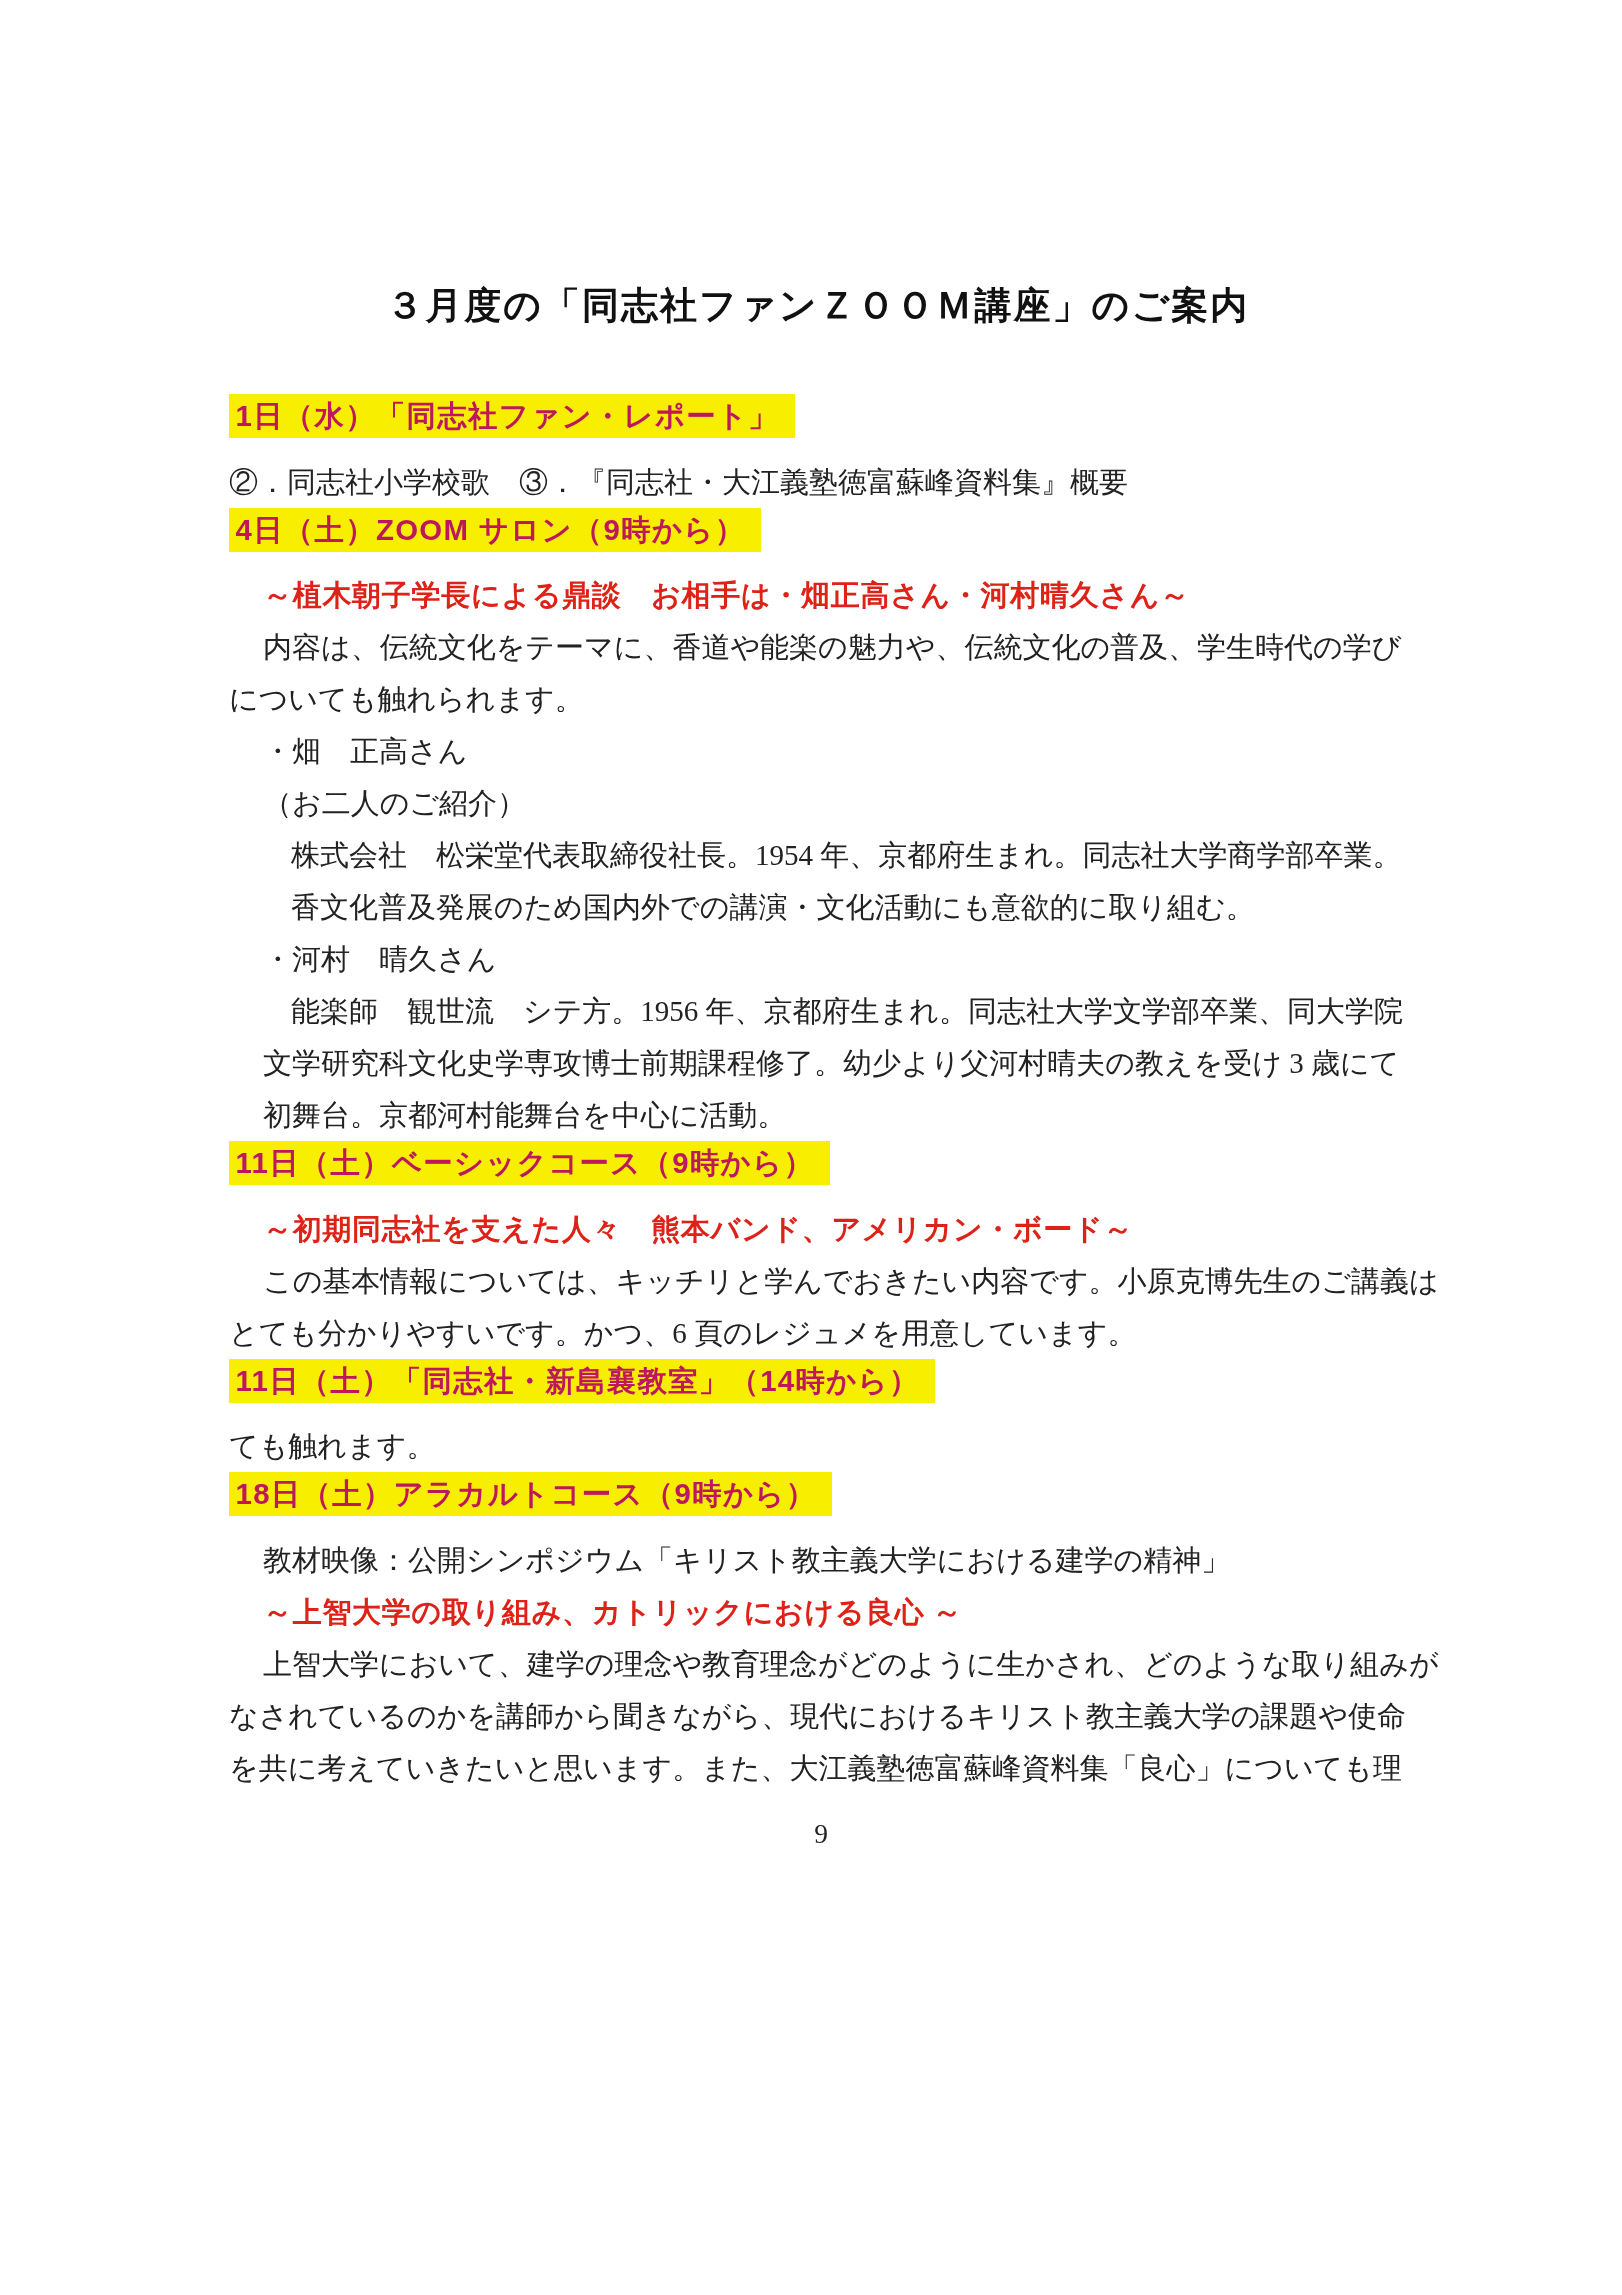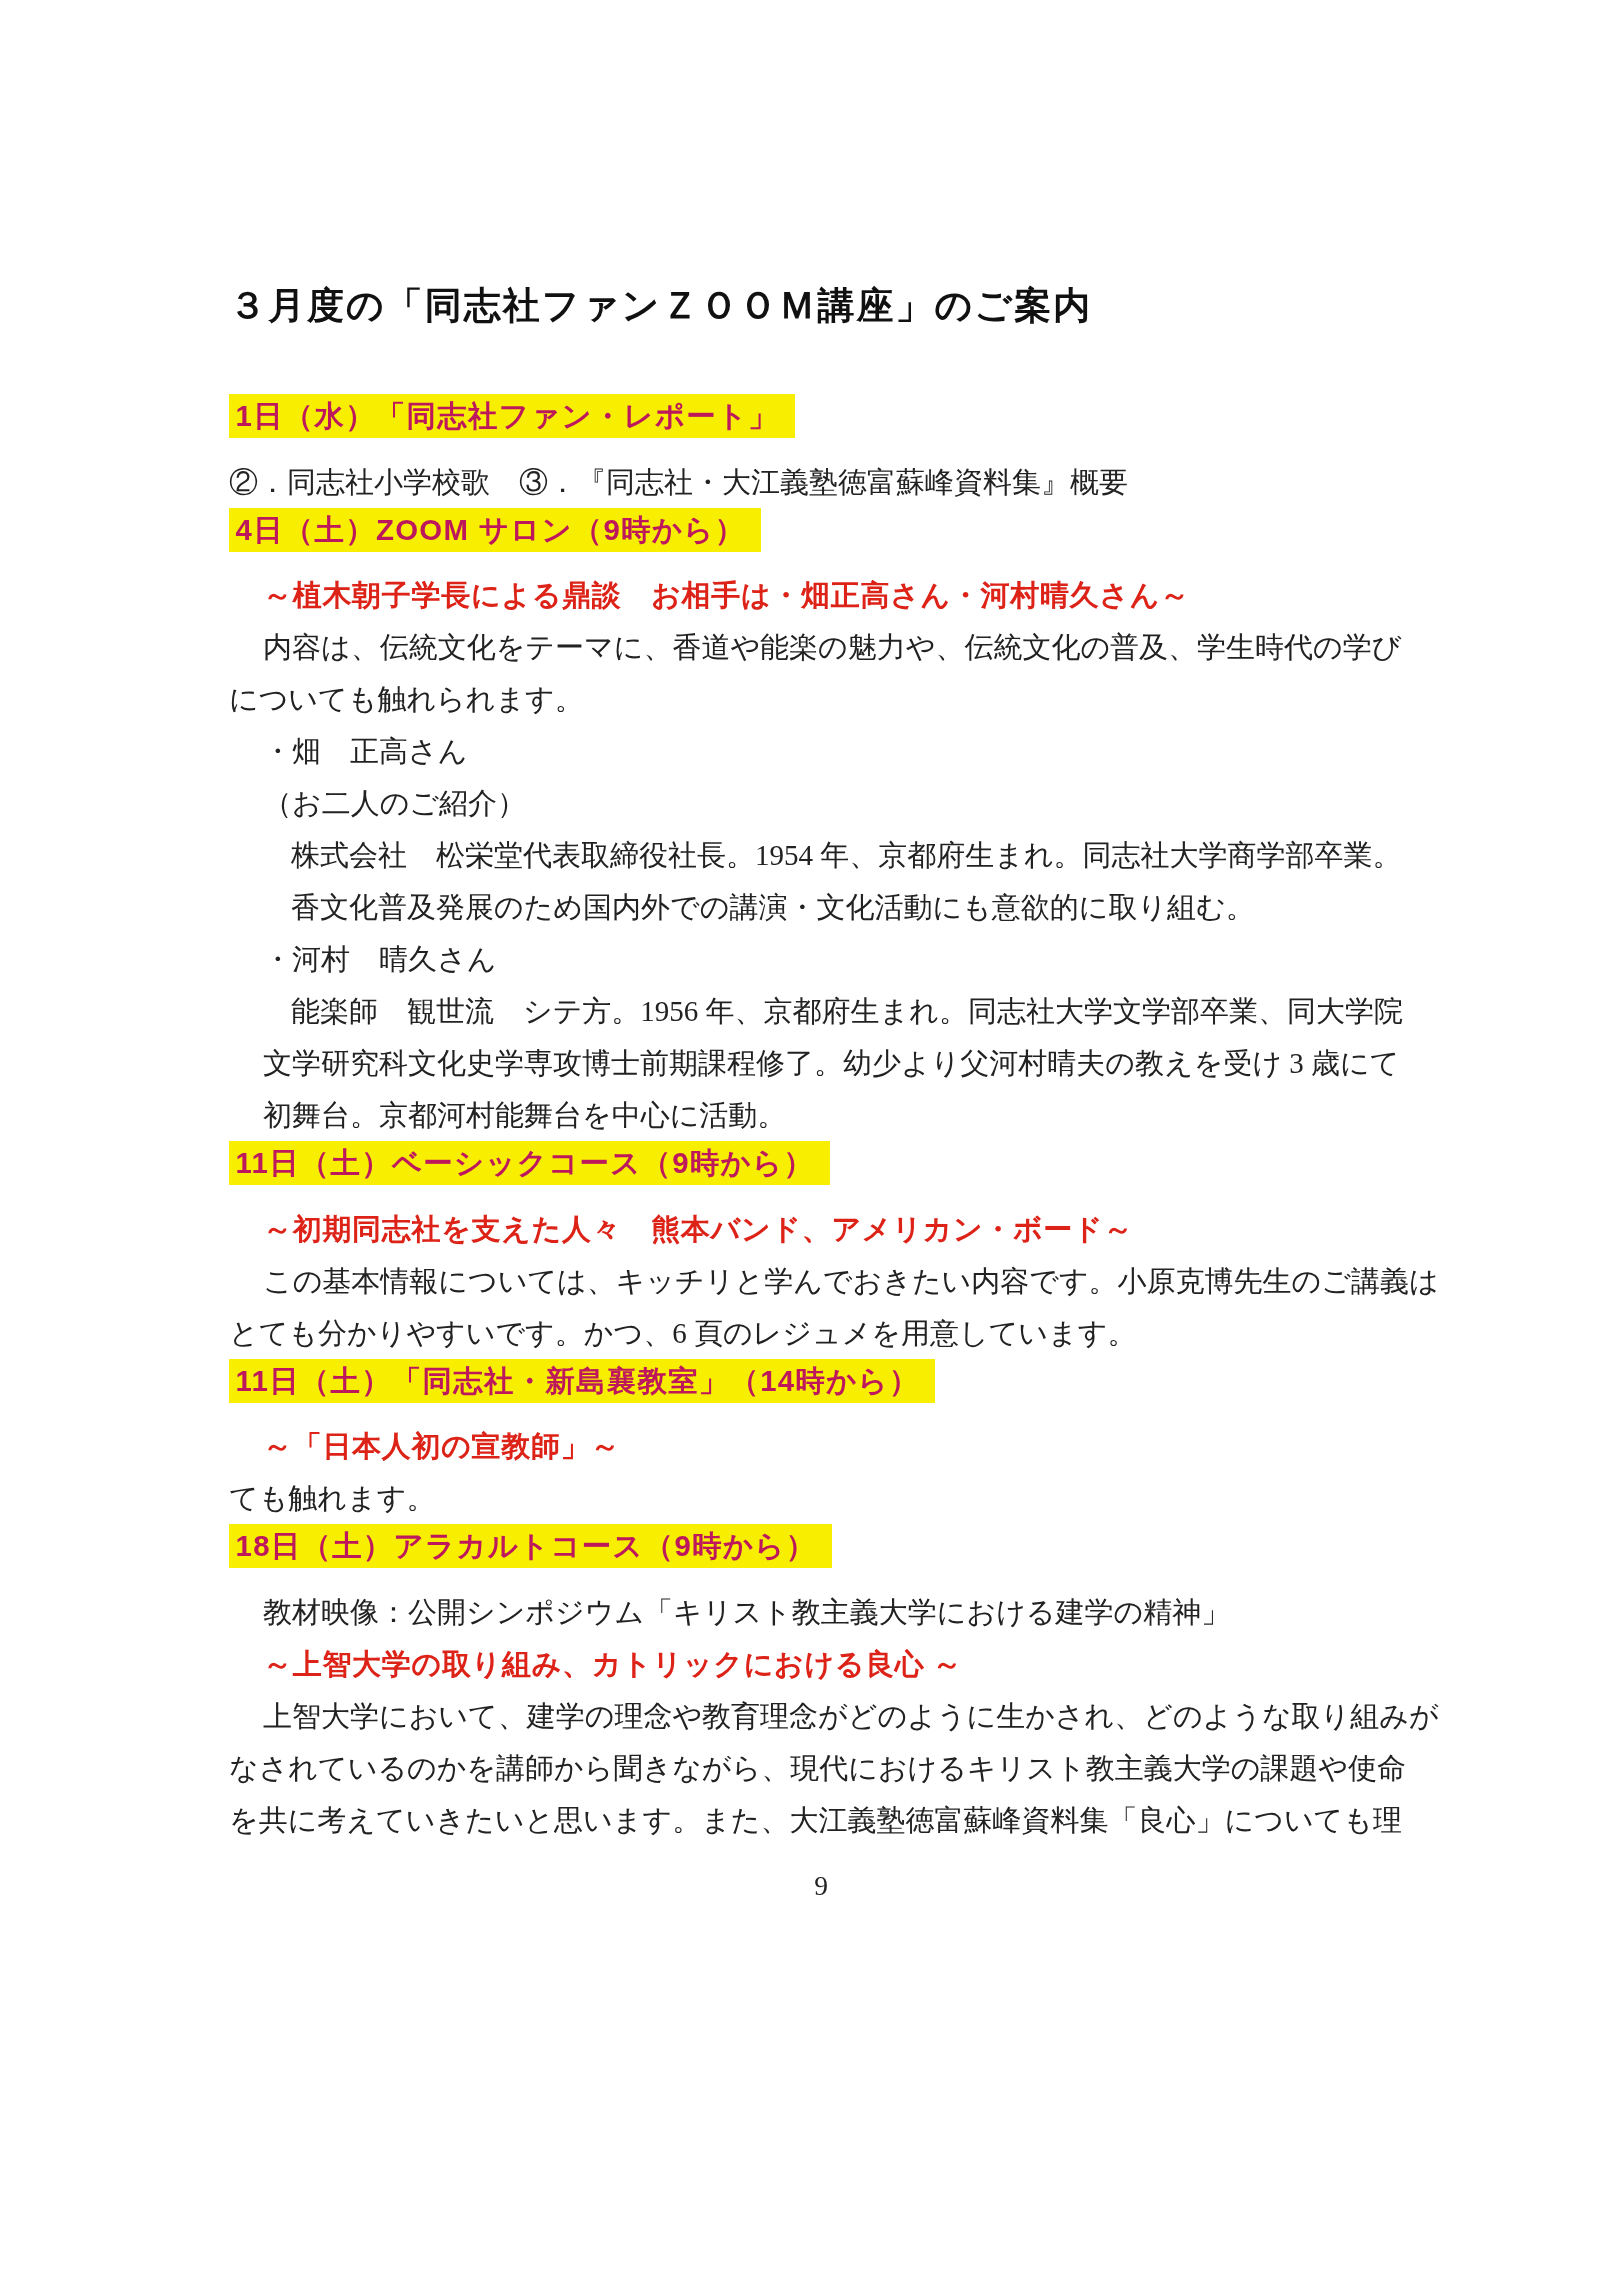--- a/index.html
+++ b/index.html
@@ -19,21 +19,21 @@
     color: var(--ink);
     font-family: "Liberation Serif", "DejaVu Serif", serif;
   }
   .title {
     margin: 0 6.5px 63px 0;
     font-family: "Liberation Sans", "DejaVu Sans", sans-serif;
     font-weight: bold;
     font-size: 37px;
     line-height: 50px;
     letter-spacing: 2px;
-    text-align: left;
+    text-align: center;
     color: #111111;
     white-space: pre;
   }
   .sec { }
   .sec.first { margin-top: 0; }
   .band-row { margin: 0 0 10.5px 0; line-height: 44px; }
   .band {
     display: inline-block;
     background: var(--hl);
     font-family: "Liberation Sans", "DejaVu Sans", sans-serif;
@@ -103,21 +103,20 @@
     </div>
     <p class="ln red ind1">～初期同志社を支えた人々　熊本バンド、アメリカン・ボード～</p>
     <p class="ln ind1">この基本情報については、キッチリと学んでおきたい内容です。小原克博先生のご講義は</p>
     <p class="ln">とても分かりやすいです。かつ、6 頁のレジュメを用意しています。</p>
   </section>
 
   <section class="sec">
     <div class="band-row">
       <span class="band">11日（土）「同志社・新島襄教室」（14時から）</span>
     </div>
-    <p class="ln red ind1">～「日本人初の宣教師」～</p>
     <p class="ln">ても触れます。</p>
   </section>
 
   <section class="sec">
     <div class="band-row">
       <span class="band">18日（土）アラカルトコース（9時から）</span>
     </div>
     <p class="ln ind1">教材映像：公開シンポジウム「キリスト教主義大学における建学の精神」</p>
     <p class="ln red ind1">～上智大学の取り組み、カトリックにおける良心 ～</p>
     <p class="ln ind1">上智大学において、建学の理念や教育理念がどのように生かされ、どのような取り組みが</p>

